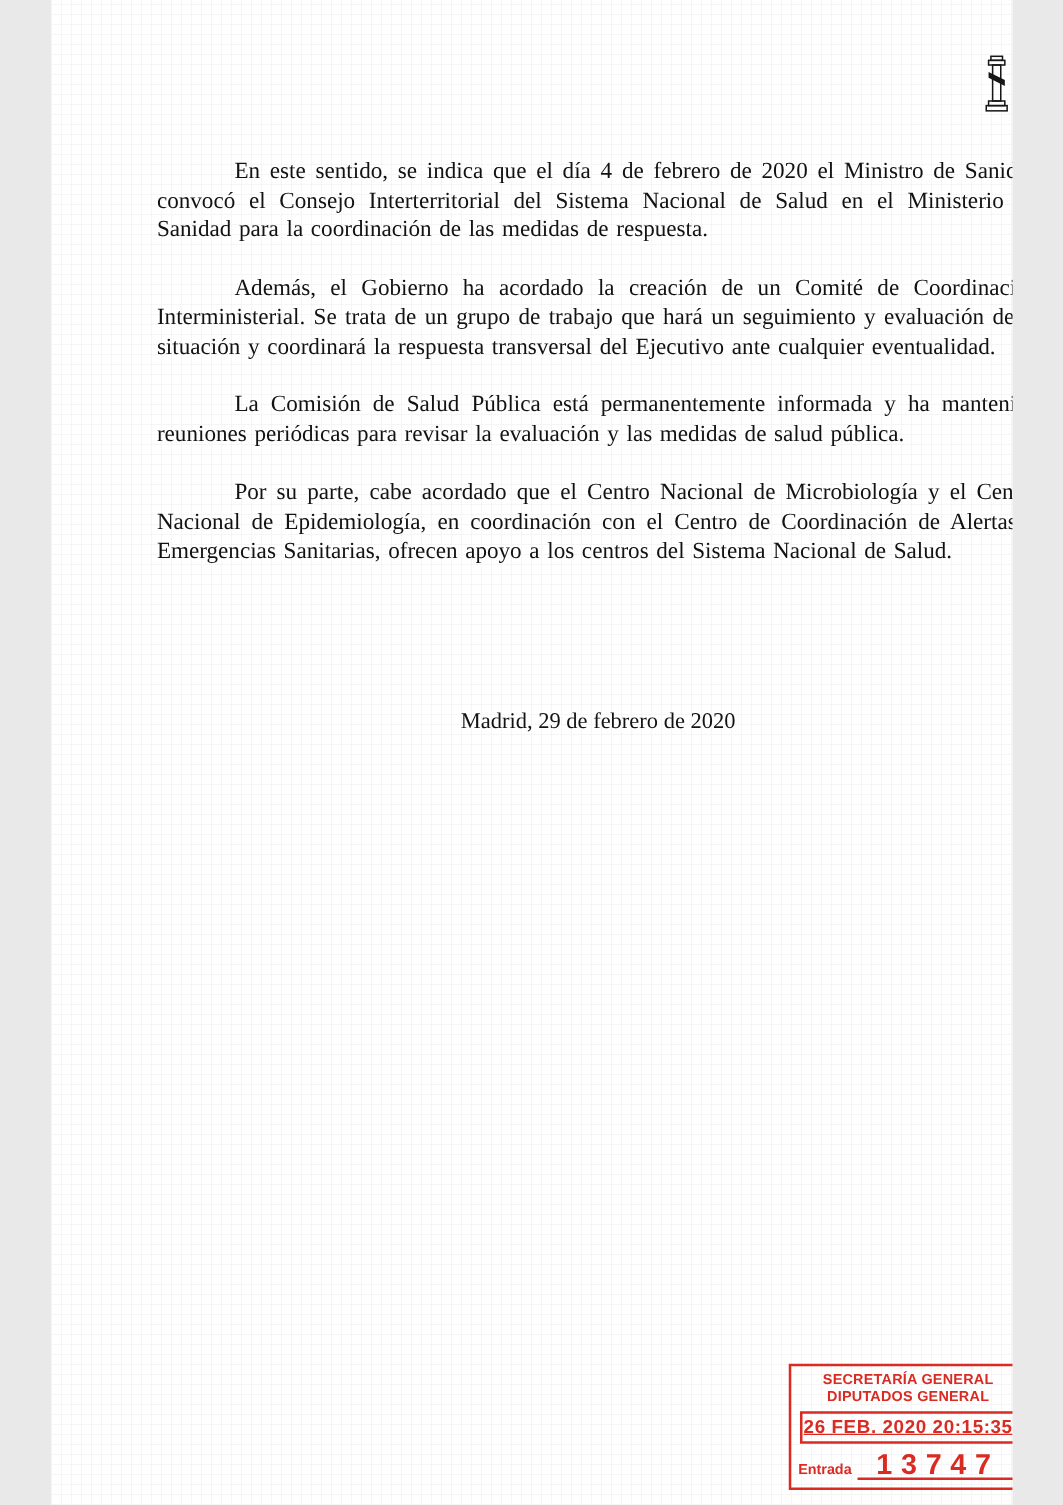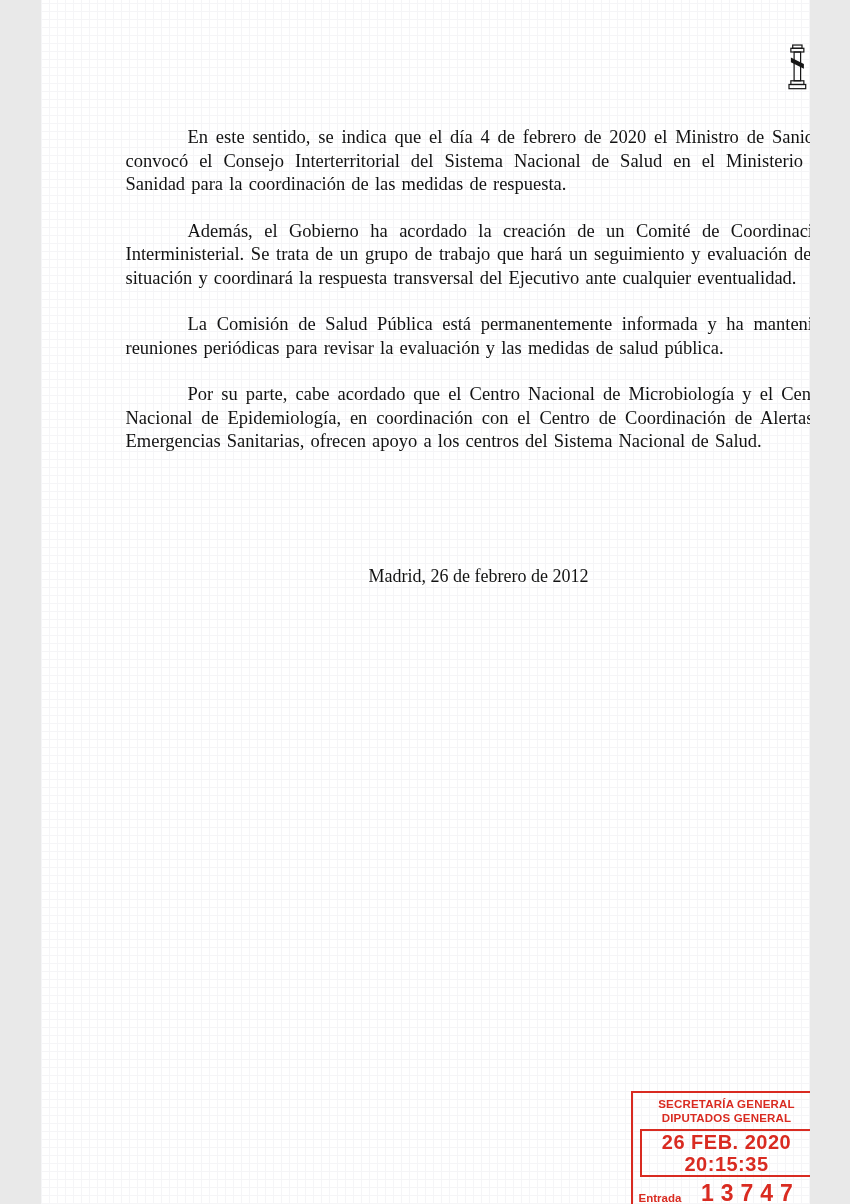--- a/index.html
+++ b/index.html
@@ -59,23 +59,24 @@
     font-family: "Liberation Sans", "DejaVu Sans", sans-serif;
     font-weight: bold;
     padding: 5px 5px 6px 5px;
     background: rgba(255,255,255,0.0);
   }
   .stamp-header { text-align: center; font-size: 11.5px; line-height: 13.5px; letter-spacing: 0.2px; }
   .stamp-datebox {
     border: 2px solid #d92b21;
     margin: 4px 2px 5px 2px;
     text-align: center;
-    font-size: 20px;
+    font-size: 15px;
     line-height: 22px;
     letter-spacing: 0.5px;
+    text-decoration: underline;
   }
   .stamp-entry { display: flex; align-items: flex-end; padding: 0 1px; }
   .stamp-entry-label { font-size: 11.5px; line-height: 15px; white-space: nowrap; }
   .stamp-entry-number {
     flex: 1;
     border-bottom: 2px solid #d92b21;
     text-align: center;
     font-size: 23px;
     line-height: 22px;
     letter-spacing: 7px;
@@ -154,21 +155,21 @@
       </g>
       <path d="M85 34 l-14 7 v5 l14 -7 z" fill="#161616"></path>
     </svg>
   </div>
 
   <div class="content">
     <p>En este sentido, se indica que el día 4 de febrero de 2020 el Ministro de Sanidad convocó el Consejo Interterritorial del Sistema Nacional de Salud en el Ministerio de Sanidad para la coordinación de las medidas de respuesta.</p>
     <p>Además, el Gobierno ha acordado la creación de un Comité de Coordinación Interministerial. Se trata de un grupo de trabajo que hará un seguimiento y evaluación de la situación y coordinará la respuesta transversal del Ejecutivo ante cualquier eventualidad.</p>
     <p>La Comisión de Salud Pública está permanentemente informada y ha mantenido reuniones periódicas para revisar la evaluación y las medidas de salud pública.</p>
     <p>Por su parte, cabe acordado que el Centro Nacional de Microbiología y el Centro Nacional de Epidemiología, en coordinación con el Centro de Coordinación de Alertas y Emergencias Sanitarias, ofrecen apoyo a los centros del Sistema Nacional de Salud.</p>
-    <div class="dateline">Madrid, 26 de febrero de 2012</div>
+    <div class="dateline">Madrid, 29 de febrero de 2020</div>
   </div>
 
   <div class="stamp">
     <div class="stamp-header">
       <div>SECRETARÍA GENERAL</div>
       <div>DIPUTADOS GENERAL</div>
     </div>
     <div class="stamp-datebox">26 FEB. 2020 20:15:35</div>
     <div class="stamp-entry">
       <span class="stamp-entry-label">Entrada</span>

